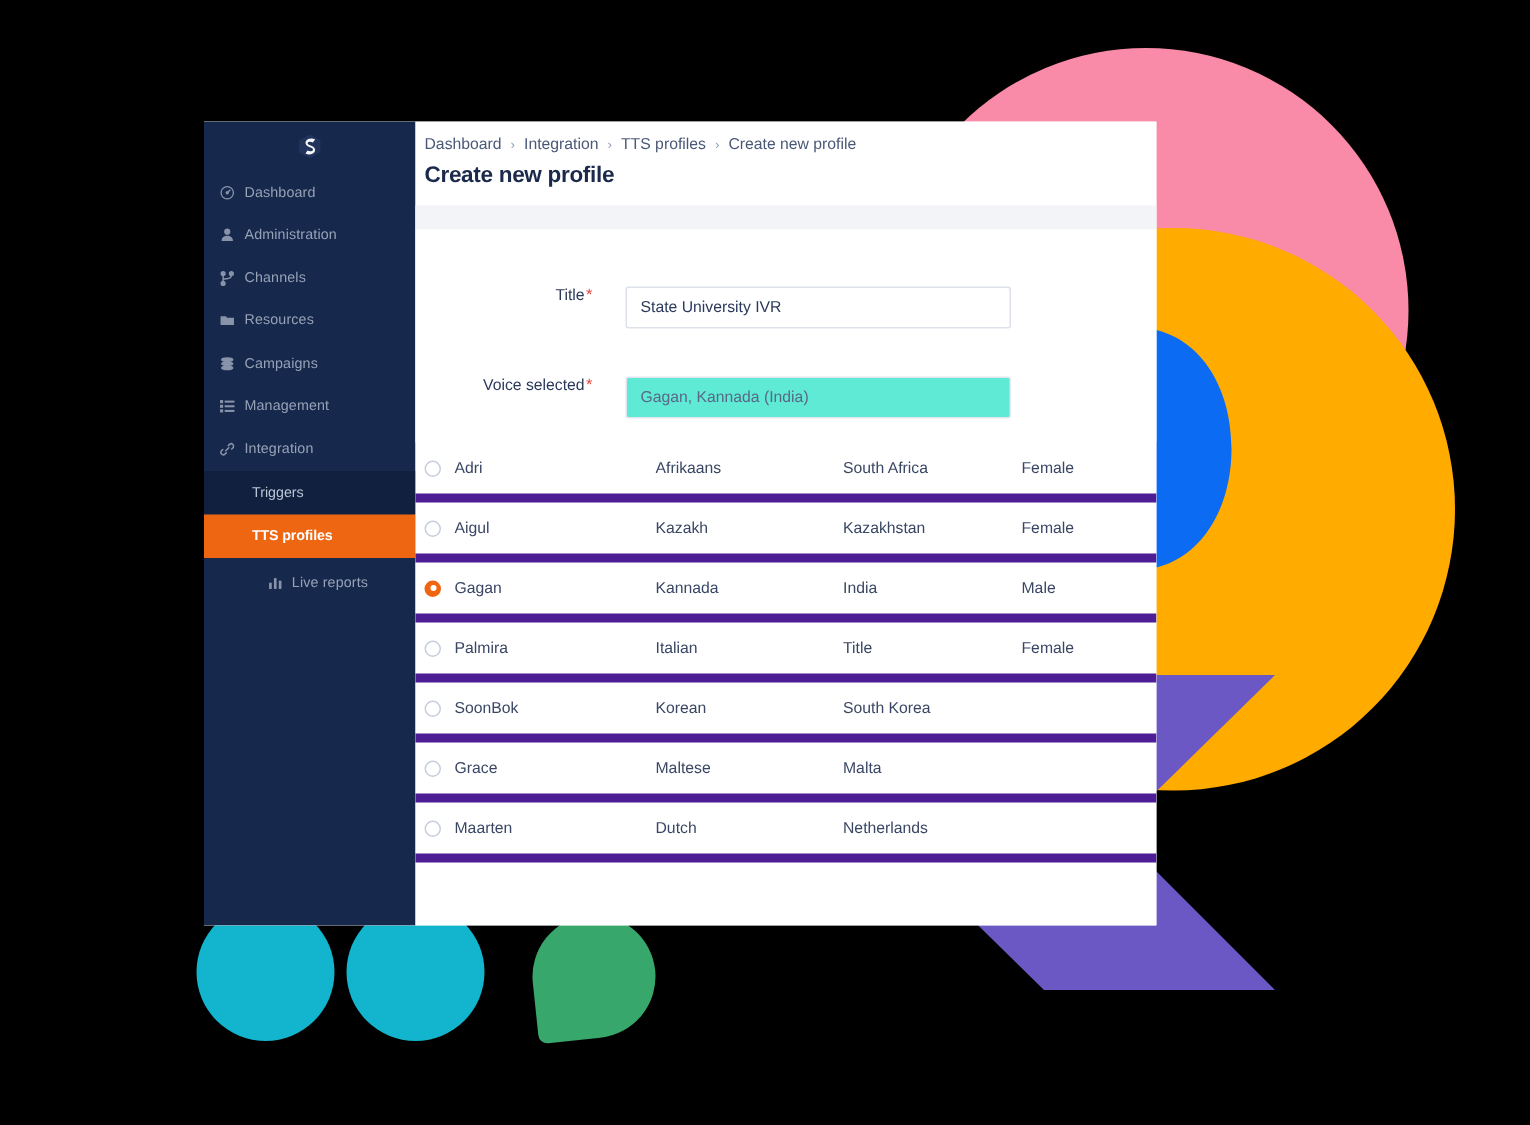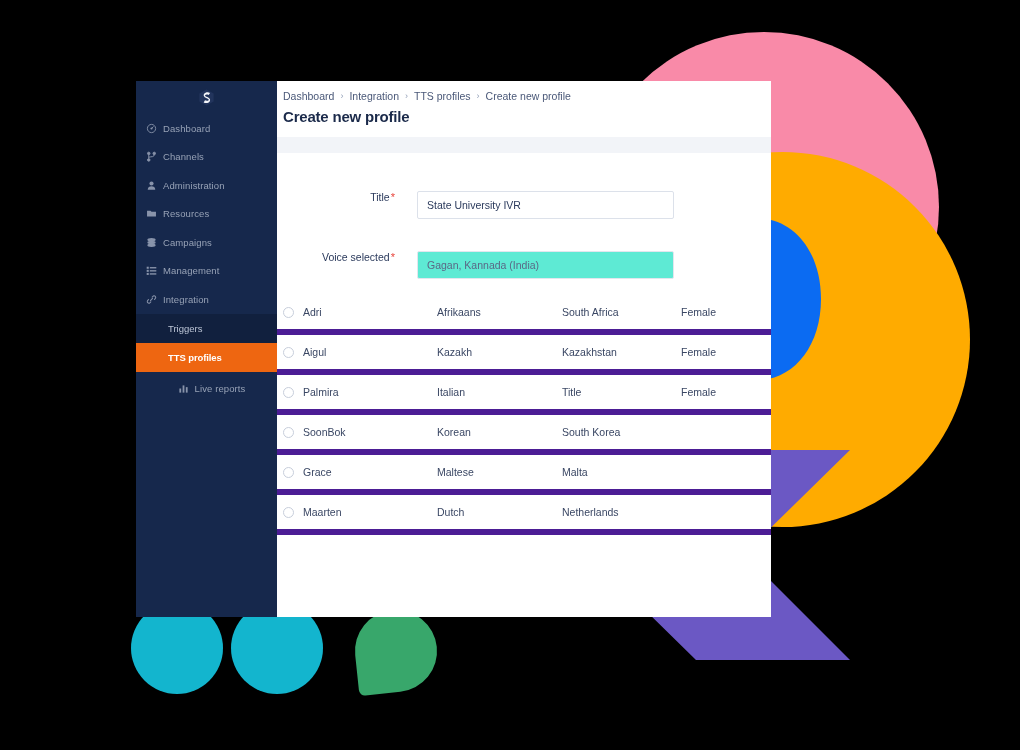--- a/index.html
+++ b/index.html
@@ -287,38 +287,38 @@
             <circle cx="8" cy="8" r="6"></circle>
               <circle cx="8" cy="8" r="1.6" fill="#8893AA" stroke="none"></circle>
               <path d="M8 8 L11 5"></path>
           </svg>
         </span>
         <span class="nav-label">Dashboard</span>
       </div>
 
       <div class="nav-item">
         <span class="nav-ico">
+          <svg width="11" height="11" viewBox="0 0 16 16" fill="#8893AA">
+            <circle cx="8" cy="5" r="3"></circle>
+              <path d="M2.5 14 C2.5 10.5 5 9 8 9 C11 9 13.5 10.5 13.5 14 Z"></path>
+          </svg>
+        </span>
+        <span class="nav-label">Administration</span>
+      </div>
+
+      <div class="nav-item">
+        <span class="nav-ico">
           <svg width="11" height="11" viewBox="0 0 16 16" fill="none" stroke="#8893AA" stroke-width="1.4">
             <circle cx="4" cy="3.5" r="1.8" fill="#8893AA"></circle>
               <circle cx="12" cy="3.5" r="1.8" fill="#8893AA"></circle>
             <circle cx="4" cy="13" r="1.8" fill="#8893AA"></circle>
               <path d="M4 5.3 L4 11.2 M12 5.3 C12 9 8 8 4 9"></path>
           </svg>
         </span>
         <span class="nav-label">Channels</span>
-      </div>
-
-      <div class="nav-item">
-        <span class="nav-ico">
-          <svg width="11" height="11" viewBox="0 0 16 16" fill="#8893AA">
-            <circle cx="8" cy="5" r="3"></circle>
-              <path d="M2.5 14 C2.5 10.5 5 9 8 9 C11 9 13.5 10.5 13.5 14 Z"></path>
-          </svg>
-        </span>
-        <span class="nav-label">Administration</span>
       </div>
 
       <div class="nav-item">
         <span class="nav-ico">
           <svg width="11" height="11" viewBox="0 0 16 16" fill="#8893AA">
             <path d="M1.5 4 L6.5 4 L8 5.6 L14.5 5.6 L14.5 12.5 L1.5 12.5 Z"></path>
           </svg>
         </span>
         <span class="nav-label">Resources</span>
       </div>
@@ -424,20 +424,29 @@
               <div class="col-radio">
                 <span class="radio"></span>
               </div>
               <div class="td col-name">Aigul</div>
               <div class="td col-lang">Kazakh</div>
               <div class="td col-country">Kazakhstan</div>
               <div class="td col-gender">Female</div>
             </div>
             <div class="tbl-row">
               <div class="col-radio">
+                <span class="radio checked"></span>
+              </div>
+              <div class="td col-name">Gagan</div>
+              <div class="td col-lang">Kannada</div>
+              <div class="td col-country">India</div>
+              <div class="td col-gender">Male</div>
+            </div>
+            <div class="tbl-row">
+              <div class="col-radio">
                 <span class="radio"></span>
               </div>
               <div class="td col-name">Palmira</div>
               <div class="td col-lang">Italian</div>
               <div class="td col-country">Title</div>
               <div class="td col-gender">Female</div>
             </div>
             <div class="tbl-row">
               <div class="col-radio">
                 <span class="radio"></span>

